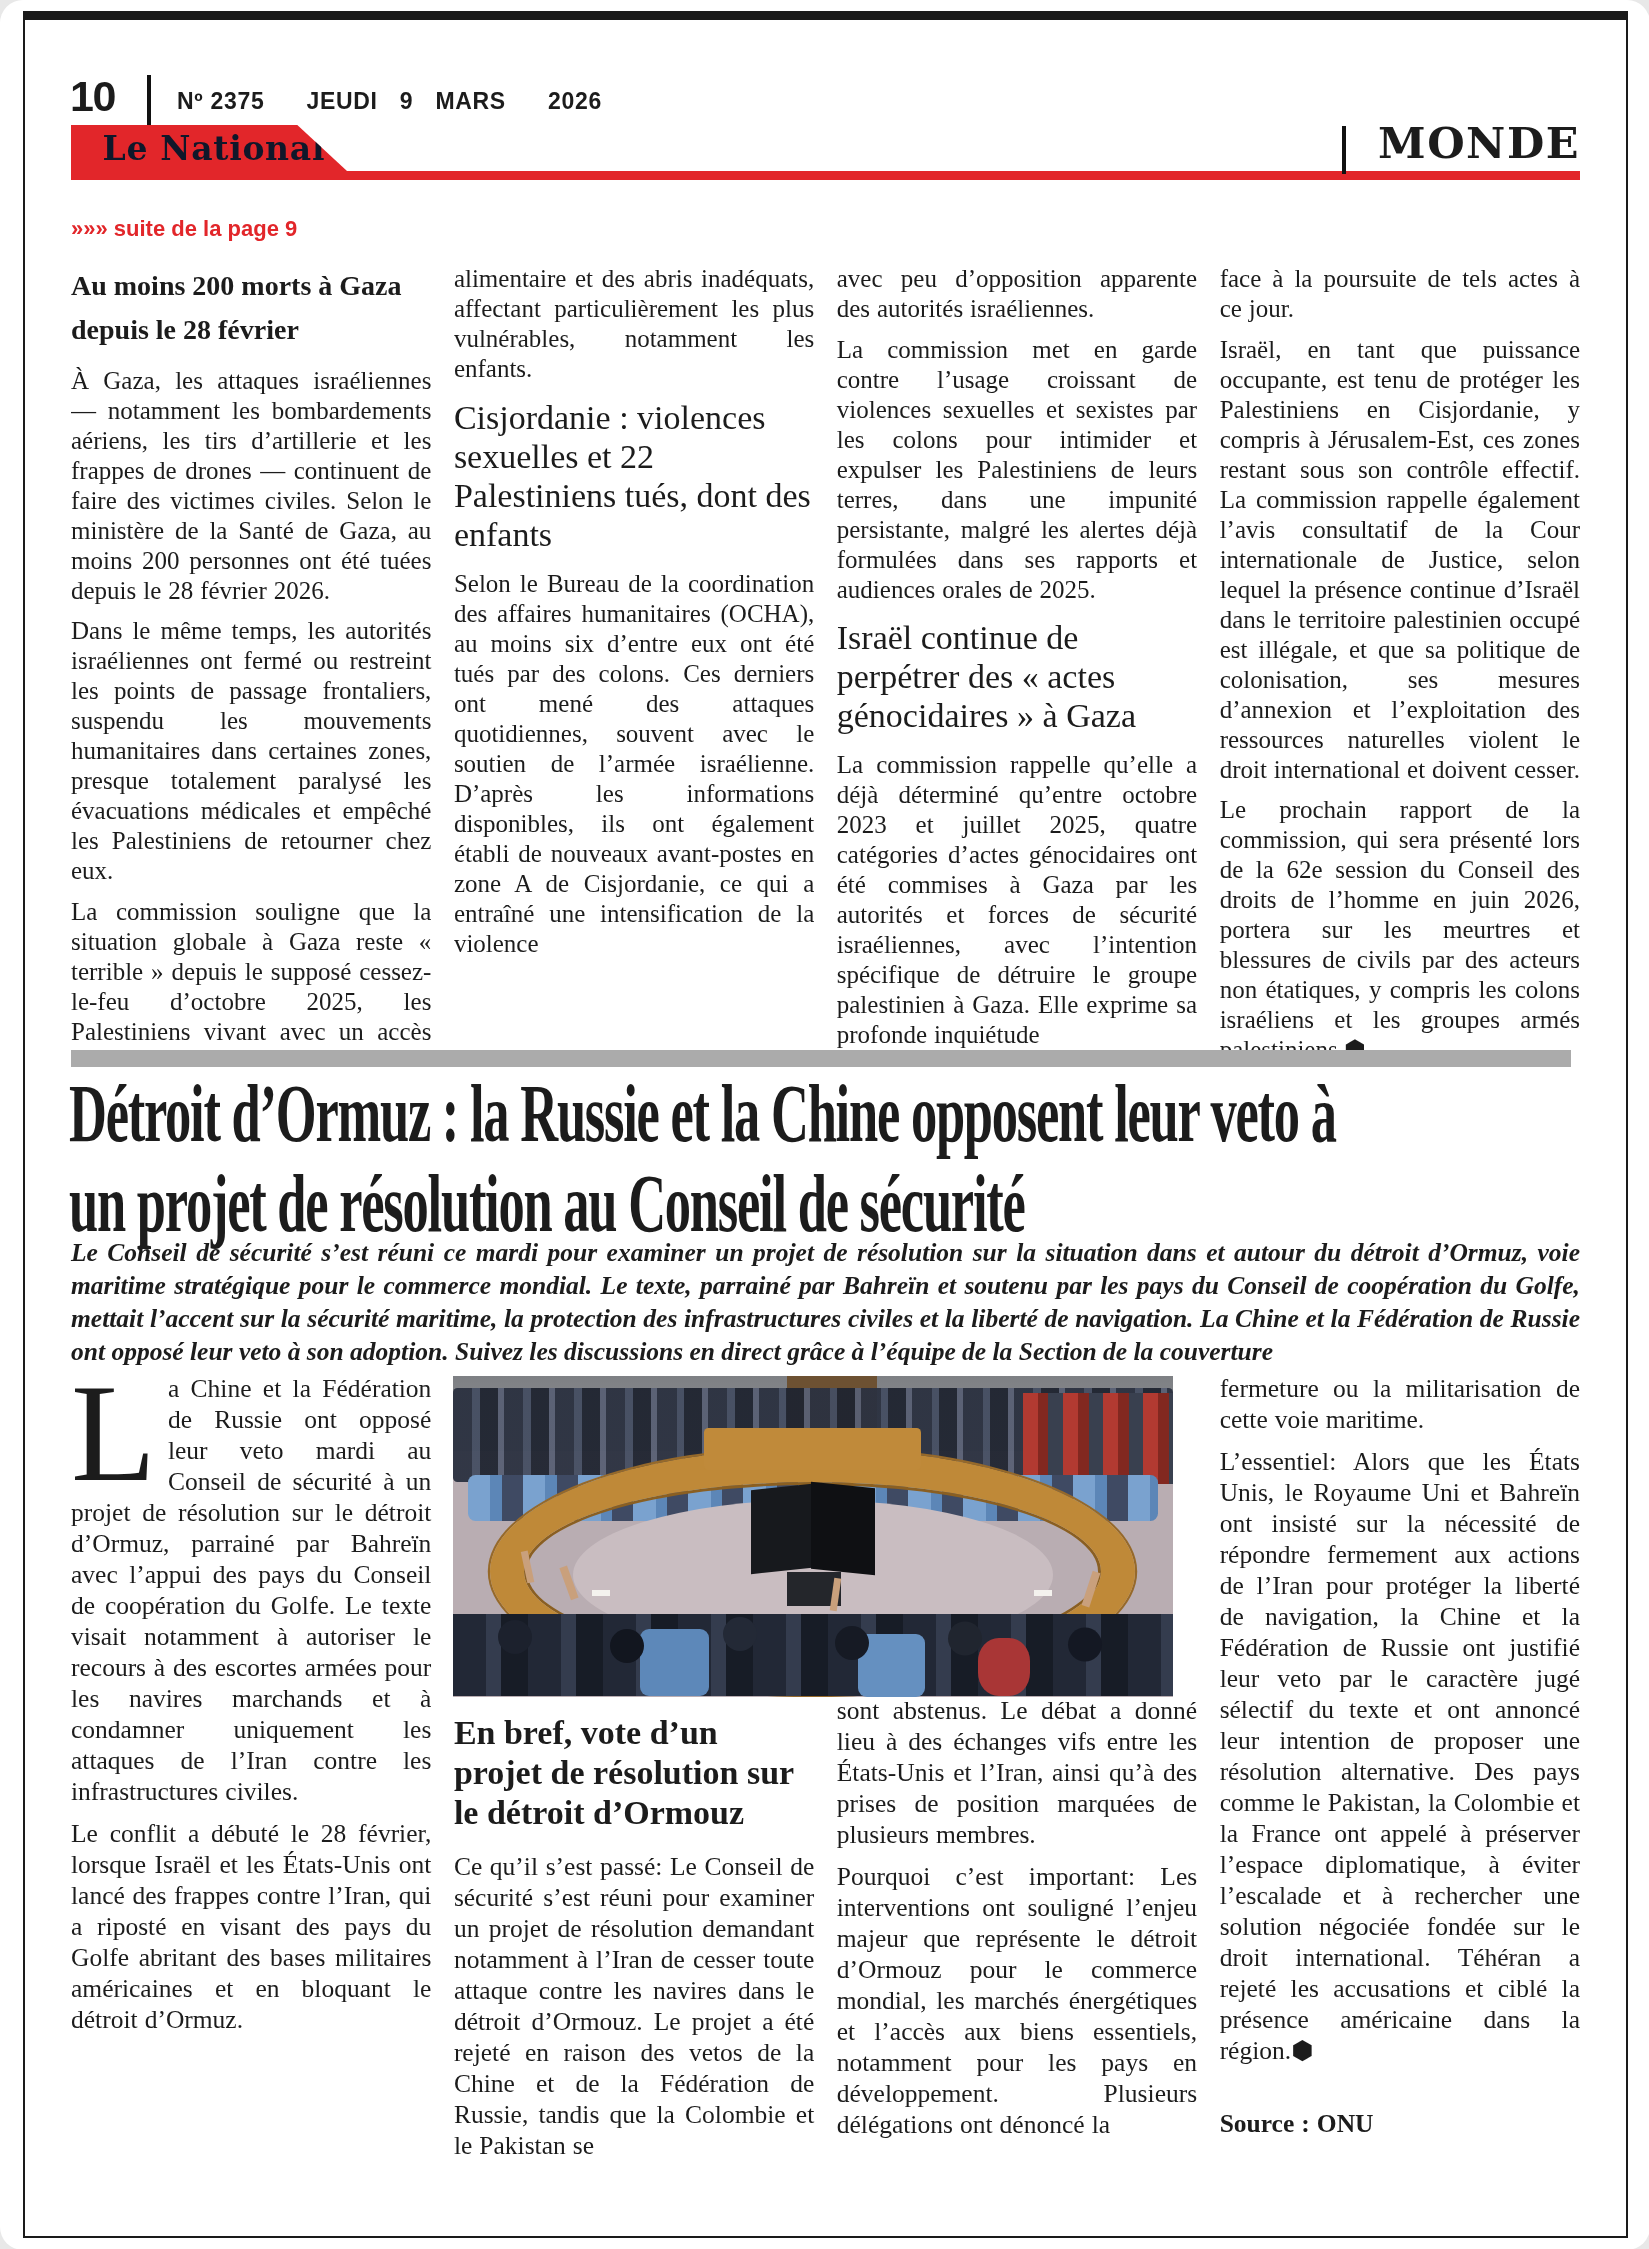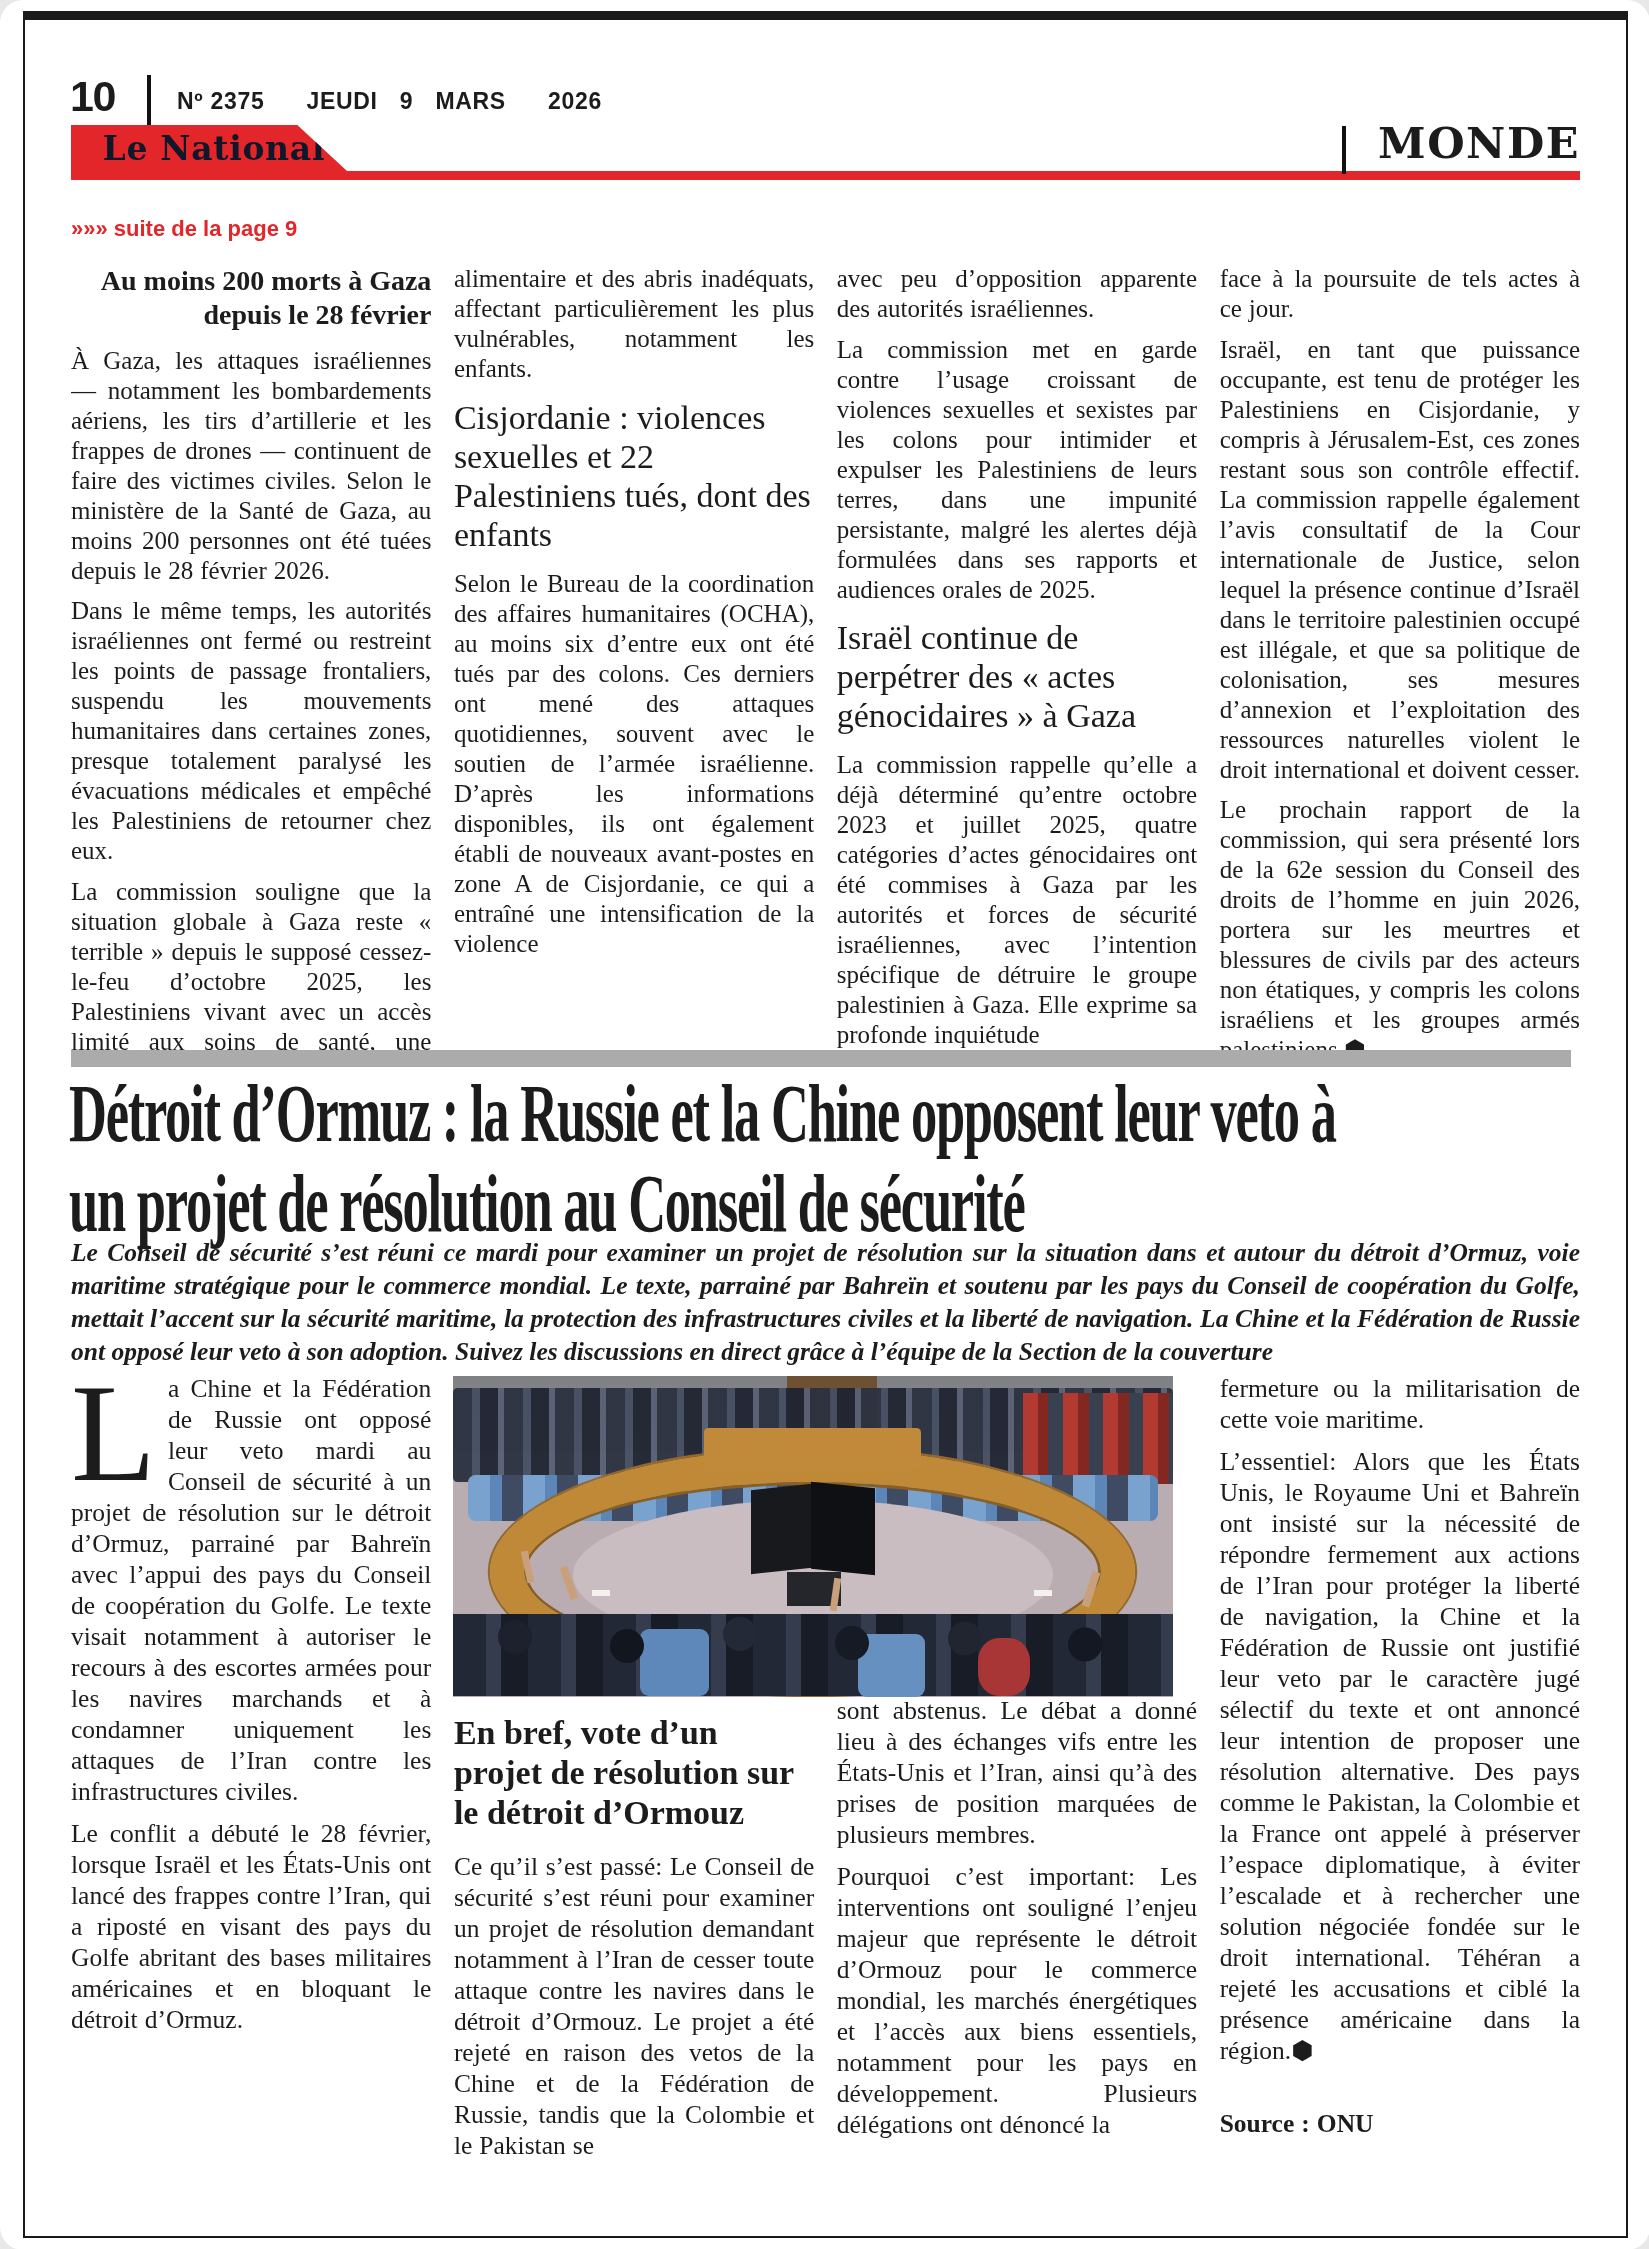--- a/index.html
+++ b/index.html
@@ -22,21 +22,21 @@
   .red-rule{position:absolute;left:71px;top:171px;width:1509px;height:9px;}
   .section-bar{position:absolute;left:1342px;top:126px;width:3.7px;height:48px;background:#111;}
   .section-title{position:absolute;right:70px;top:118px;font-family:"DejaVu Serif",serif;
                  font-weight:bold;font-size:43px;letter-spacing:1.5px;}
   .continuation{position:absolute;left:71px;top:216px;font-family:"Liberation Sans",sans-serif;
                 font-weight:bold;font-size:22px;}
   
   .topcols{position:absolute;left:71px;top:264px;width:1509px;height:790px;
            display:grid;grid-template-columns:repeat(4,1fr);column-gap:22.5px;overflow:hidden;}
   .col p{font-size:25px;line-height:30px;text-align:justify;margin:0 0 10.5px 0;word-spacing:0.7px;}
-  .col h2{font-size:28px;line-height:34px;font-weight:bold;margin:0 0 13.5px 0;text-align:right;}
+  .col h2{font-size:28px;line-height:44px;font-weight:bold;margin:0 0 13.5px 0;}
   .col h3{font-size:34px;line-height:39px;font-weight:normal;margin:13.5px 0 15px 0;}
   .graybar{position:absolute;left:71px;top:1050px;width:1500px;height:16.5px;}
   
   .headline{position:absolute;left:69px;top:1072px;width:1512px;}
   .hl-line{height:72px;font-weight:bold;font-size:64px;line-height:1;white-space:nowrap;
            letter-spacing:-1.5px;transform:scale(0.82,1.3);transform-origin:left top;margin-bottom:18px;}
   .standfirst{position:absolute;left:71px;top:1236px;width:1509px;font-size:25.5px;line-height:33px;
               font-weight:bold;font-style:italic;text-align:justify;margin:0;}
   
   .bottomcols{position:absolute;left:71px;top:1346px;width:1509px;height:870px;

